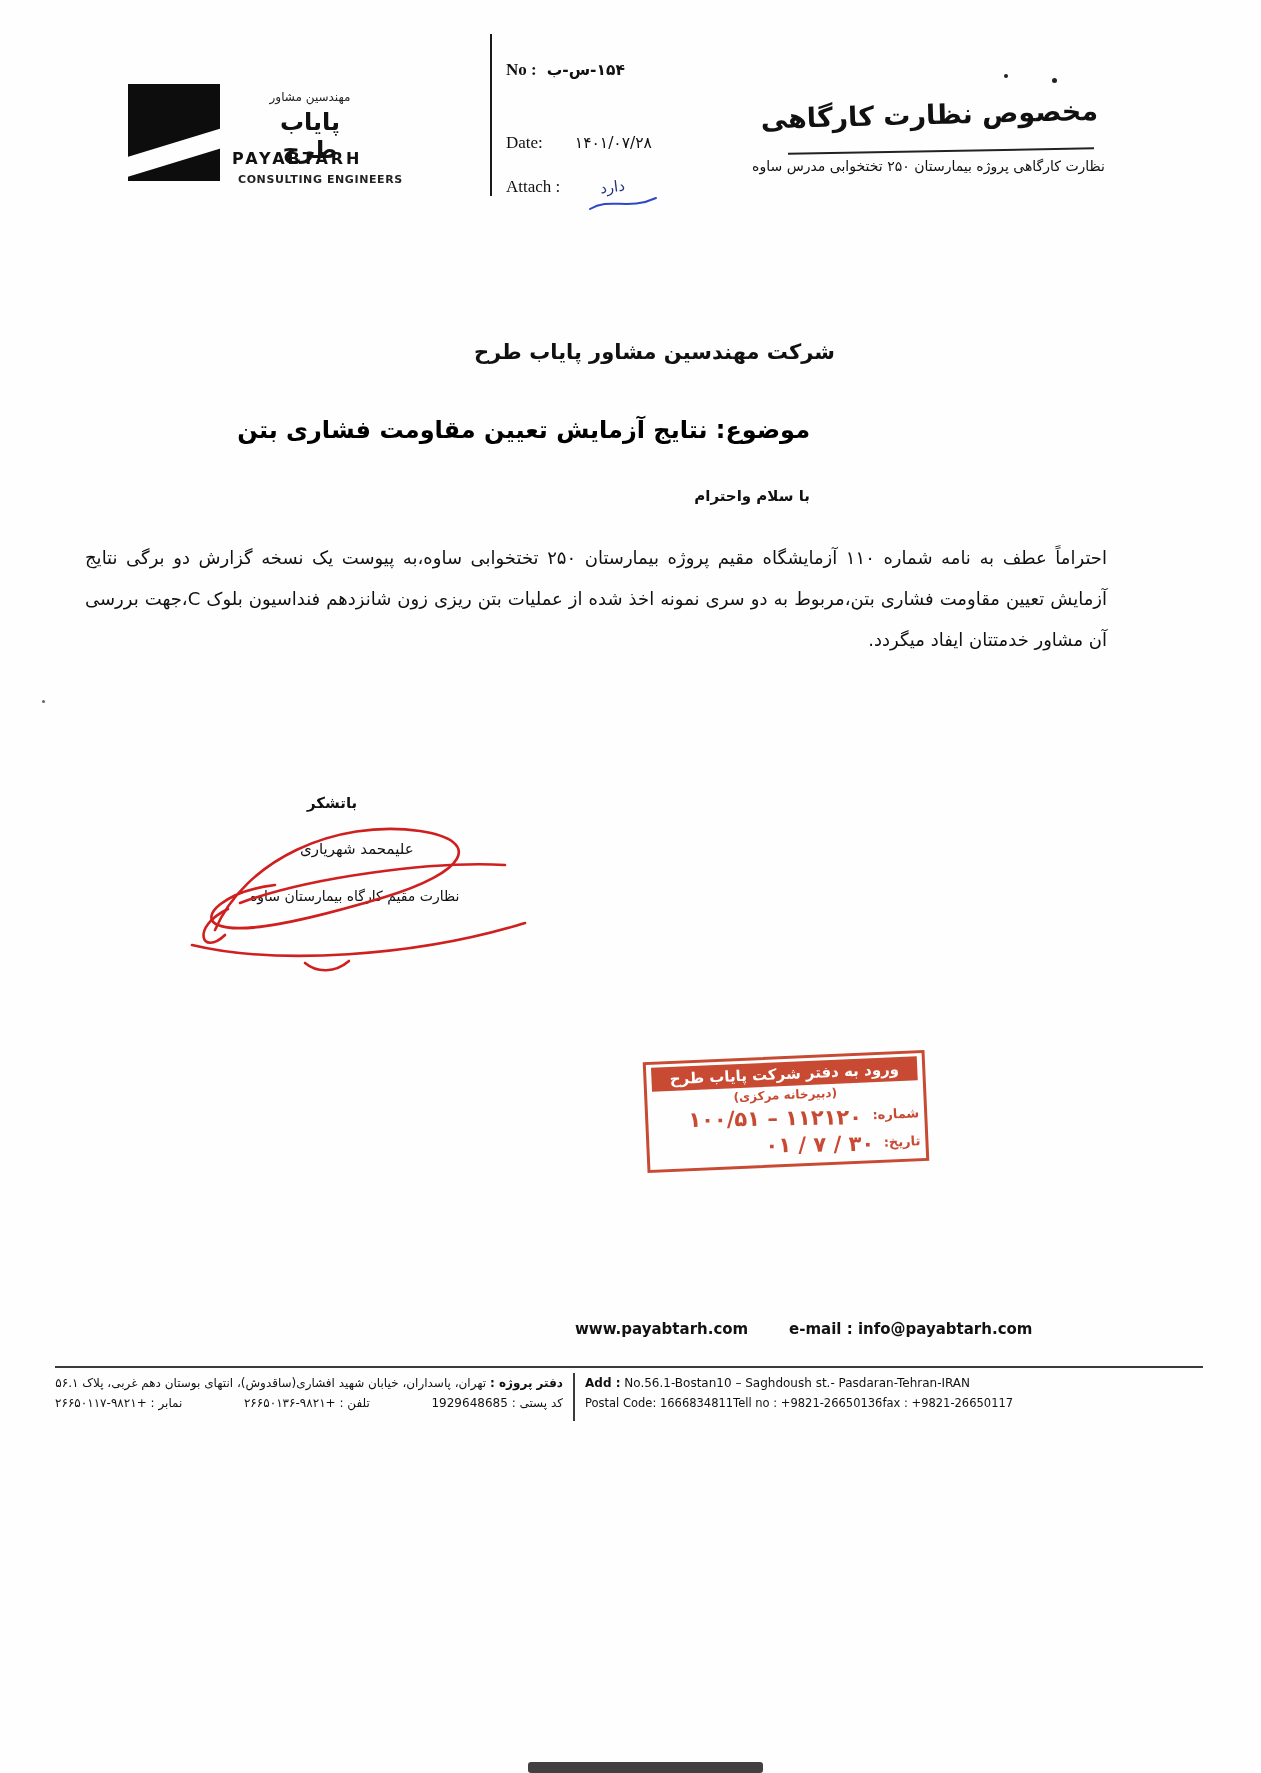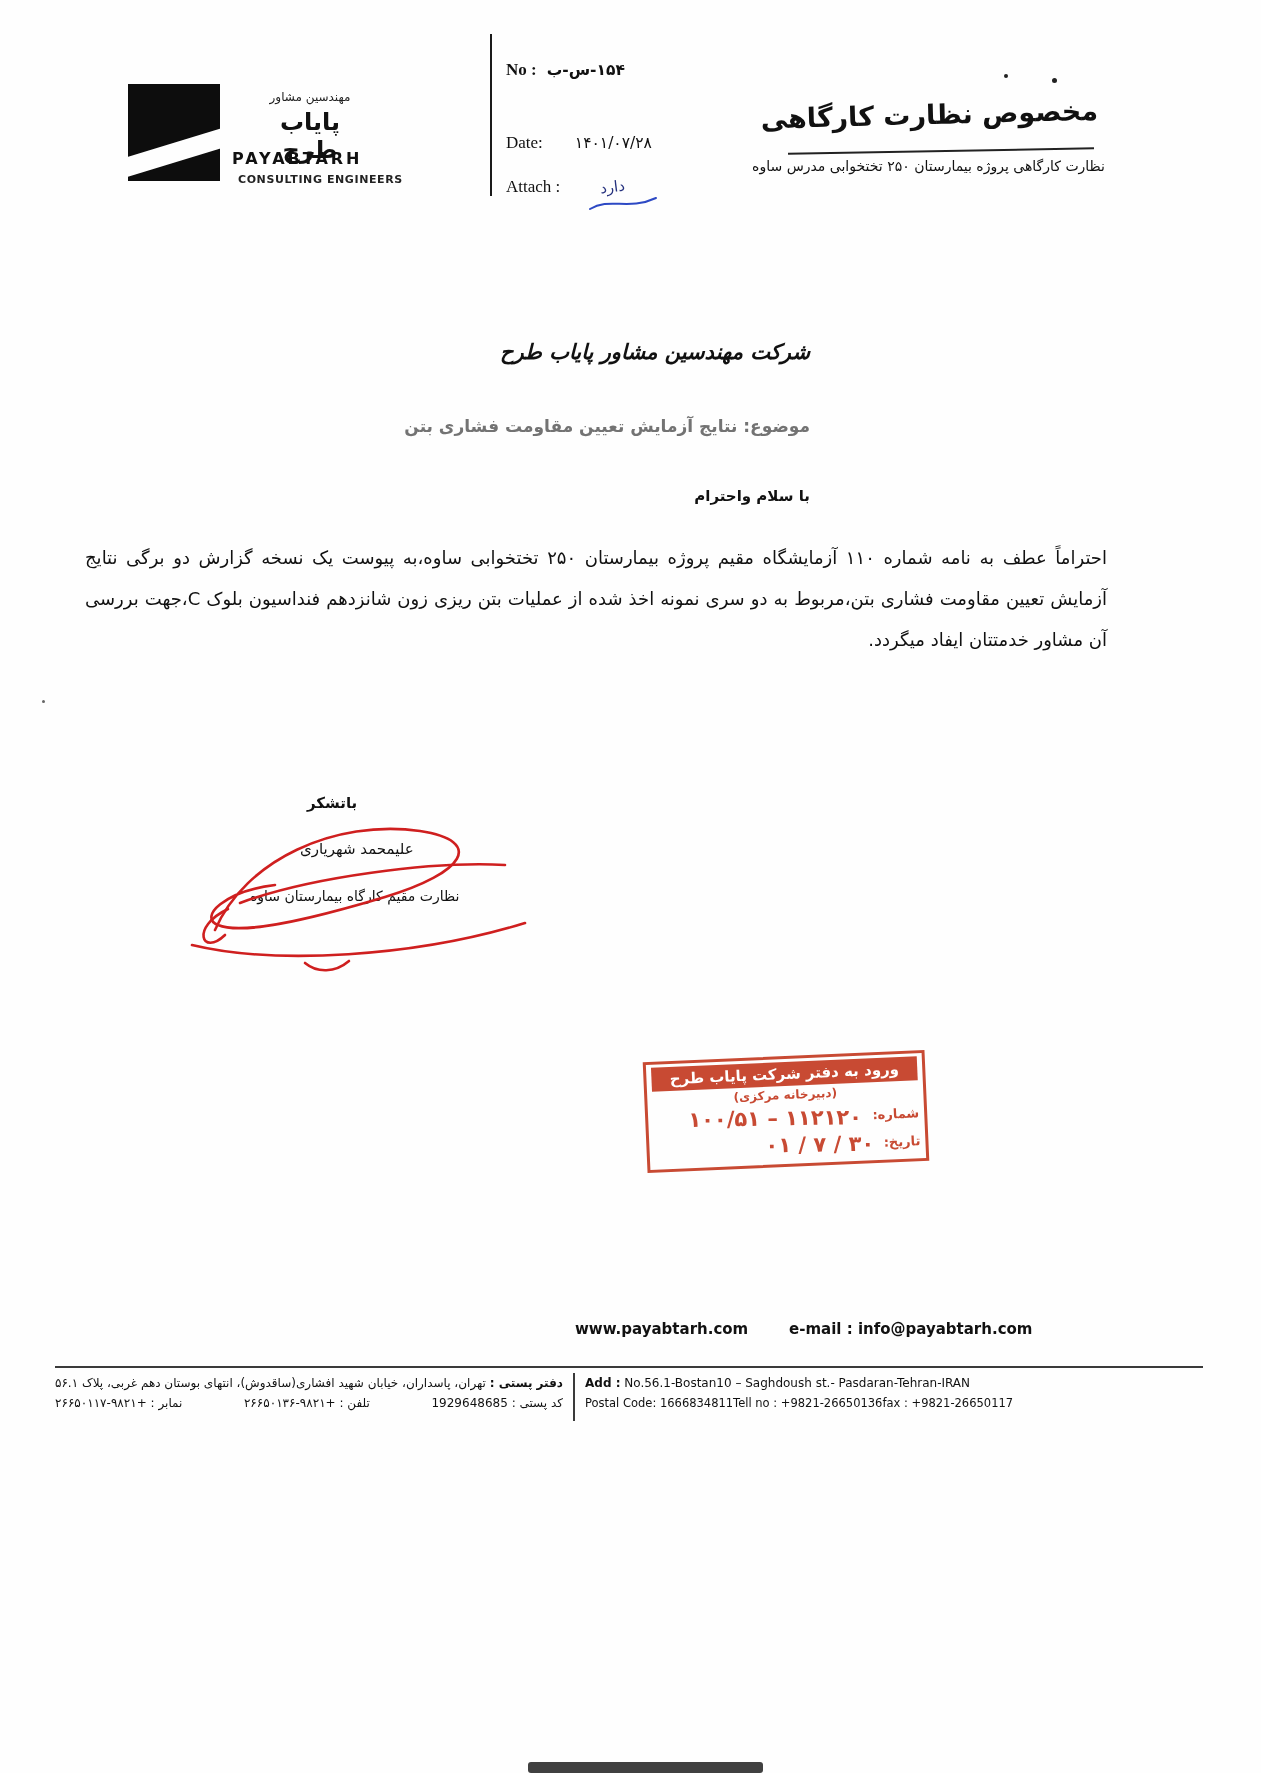--- a/index.html
+++ b/index.html
@@ -27,22 +27,22 @@
   .ref-attach{left:506px;top:177px;}
   .ref-value{font-family:"DejaVu Sans",sans-serif;font-size:15.5px;margin-left:10px;}
   .ref-date .ref-value{margin-left:32px;}
   .attach-hand{position:absolute;left:600px;top:178px;font-size:15px;color:#25317e;transform:rotate(-7deg);}
   .attach-swoosh{position:absolute;left:588px;top:194px;}
   
   .tr-title{position:absolute;left:848px;top:98px;width:250px;font-size:27px;font-weight:bold;direction:rtl;white-space:nowrap;transform:rotate(-1.5deg);color:#111;}
   .tr-underline{position:absolute;left:788px;top:150px;width:306px;height:2px;background:#222;transform:rotate(-1deg);}
   .tr-subtitle{position:absolute;left:700px;top:158px;width:405px;font-size:14px;direction:rtl;text-align:right;white-space:nowrap;color:#111;}
   
-  .recipient{position:absolute;left:475px;top:340px;width:360px;font-size:21px;font-weight:bold;direction:rtl;text-align:center;white-space:nowrap;color:#111;font-style:italic;}
-  .subject{position:absolute;left:318px;top:416px;width:492px;font-size:17px;font-weight:bold;direction:rtl;text-align:right;white-space:nowrap;color:#737373;}
+  .recipient{position:absolute;left:475px;top:340px;width:360px;font-size:21px;font-weight:bold;direction:rtl;text-align:center;white-space:nowrap;color:#111;}
+  .subject{position:absolute;left:318px;top:416px;width:492px;font-size:24px;font-weight:bold;direction:rtl;text-align:right;white-space:nowrap;color:#000000;}
   .salutation{position:absolute;left:650px;top:487px;width:160px;font-size:15px;font-weight:bold;direction:rtl;text-align:right;white-space:nowrap;color:#111;}
   .body-paragraph{position:absolute;left:85px;top:537px;width:1022px;font-size:18px;line-height:41px;direction:rtl;text-align:justify;color:#111;}
   
   .sig-thanks{position:absolute;left:307px;top:794px;font-size:15px;font-weight:bold;direction:rtl;color:#111;}
   .sig-name{position:absolute;left:300px;top:840px;font-size:15px;direction:rtl;color:#111;}
   .sig-role{position:absolute;left:250px;top:888px;font-size:14px;direction:rtl;color:#111;}
   .sig-scrawl{position:absolute;left:180px;top:805px;}
   .sig-scrawl path{fill:none;stroke:var(--ink-color,#cf1f1f);stroke-width:2.6;stroke-linecap:round;}
   
   .stamp{position:absolute;left:645px;top:1056px;width:282px;transform:rotate(-2.5deg);border:3px solid var(--stamp-color,#c84a33);padding:3px 5px 6px 5px;box-sizing:border-box;}
@@ -131,21 +131,21 @@
     </div>
   </div>
 
   <div class="site">www.payabtarh.com</div>
   <div class="email">e-mail : info@payabtarh.com</div>
   <div class="footer-line"></div>
   <div class="footer-vrule"></div>
 
   <div class="footer-fa">
     <div class="footer-fa-line1">
-      <span class="bold">دفتر پستی :</span>
+      <span class="bold">دفتر پروژه :</span>
       <span>تهران، پاسداران، خیابان شهید افشاری(ساقدوش)، انتهای بوستان دهم غربی، پلاک ۵۶.۱</span>
     </div>
     <div class="footer-fa-line2">
       <span>کد پستی : 1929648685</span>
       <span>تلفن : +۹۸۲۱-۲۶۶۵۰۱۳۶</span>
       <span>نمابر : +۹۸۲۱-۲۶۶۵۰۱۱۷</span>
     </div>
   </div>
 
   <div class="footer-en">

